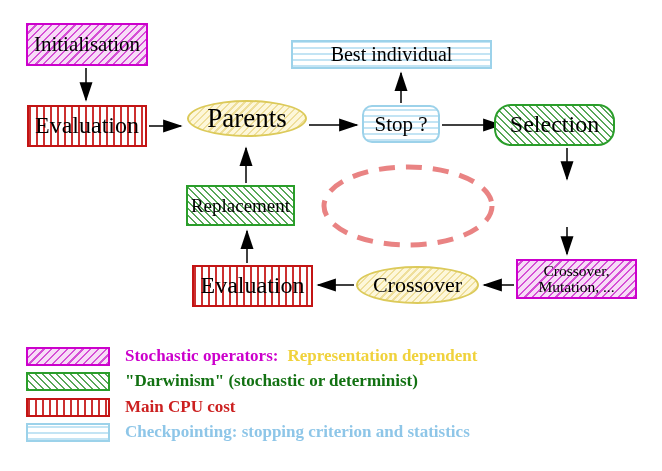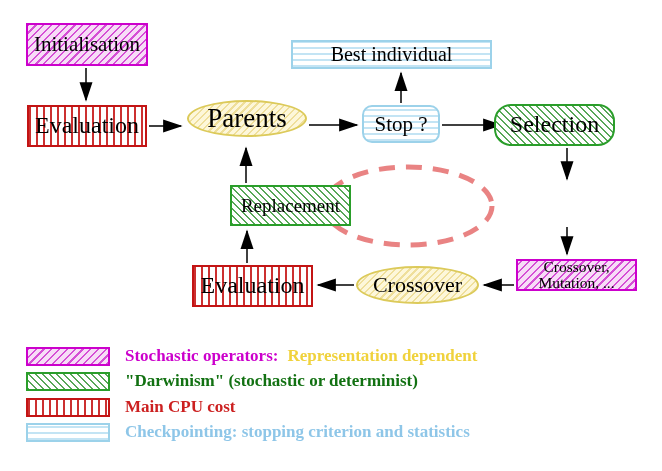--- a/index.html
+++ b/index.html
@@ -37,24 +37,24 @@
   .ellipse { border-radius:50%; }
 
   
   #n-initialisation { left:26px;  top:23px;  width:122px; height:43px; font-size:21px; }
   #n-evaluation-top { left:27px;  top:105px; width:120px; height:42px; font-size:24px; }
   #n-parents        { left:187px; top:100px; width:120px; height:37px; font-size:27px; }
   #n-best           { left:291px; top:40px;  width:201px; height:29px; font-size:20px; }
   #n-stop           { left:362px; top:105px; width:78px;  height:38px; font-size:21px; border-radius:10px; }
   #n-selection      { left:494px; top:104px; width:121px; height:42px; font-size:24px;border-radius:17px; }
   #n-genitors       { left:506px; top:184px; width:122px; height:42px; font-size:22px; }
-  #n-crossover      { left:516px; top:259px; width:121px; height:32px; font-size:15.5px; flex-direction:column; }
+  #n-crossover      { left:516px; top:259px; width:121px; height:40px; font-size:15.5px; flex-direction:column; }
   #n-offspring      { left:356px; top:266px; width:123px; height:38px; font-size:22px; }
   #n-evaluation-bot { left:192px; top:265px; width:121px; height:42px; font-size:24px; }
-  #n-replacement    { left:186px; top:185px; width:121px; height:41px; font-size:19px;margin-left:44px; }
+  #n-replacement    { left:186px; top:185px; width:109px; height:41px; font-size:19px; }
   #n-generation     { left:323px; top:166px; width:170px; height:80px; font-size:22px; color:#e98383; z-index:2; }
 
   
   .legend-row { position:absolute; left:26px; display:flex; align-items:center; z-index:2; }
   #legend-row-1 { top:346px; }
   #legend-row-2 { top:371px; }
   #legend-row-3 { top:397px; }
   #legend-row-4 { top:422px; }
   .swatch { width:80px; height:15px; box-sizing:content-box; }
   .legend-text { margin-left:15px; font-size:17px; font-weight:bold; white-space:nowrap; }

